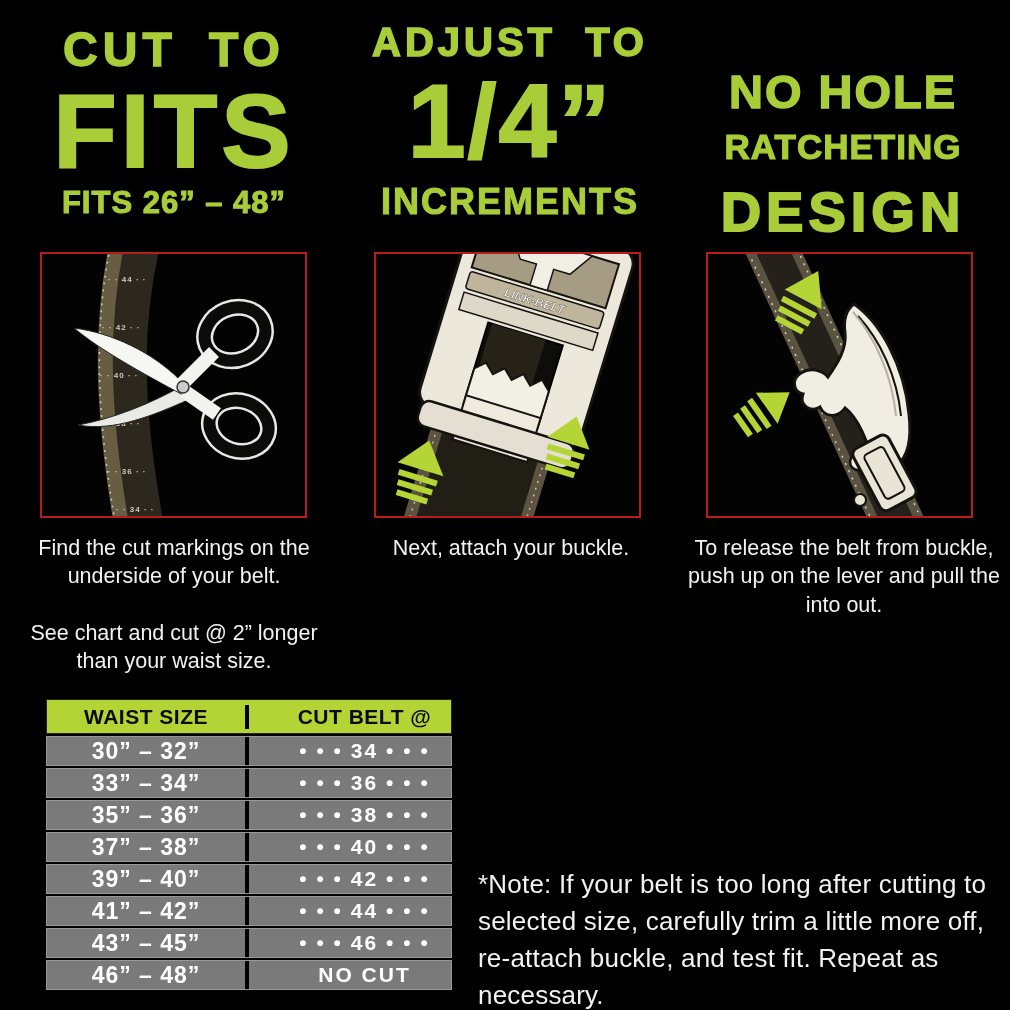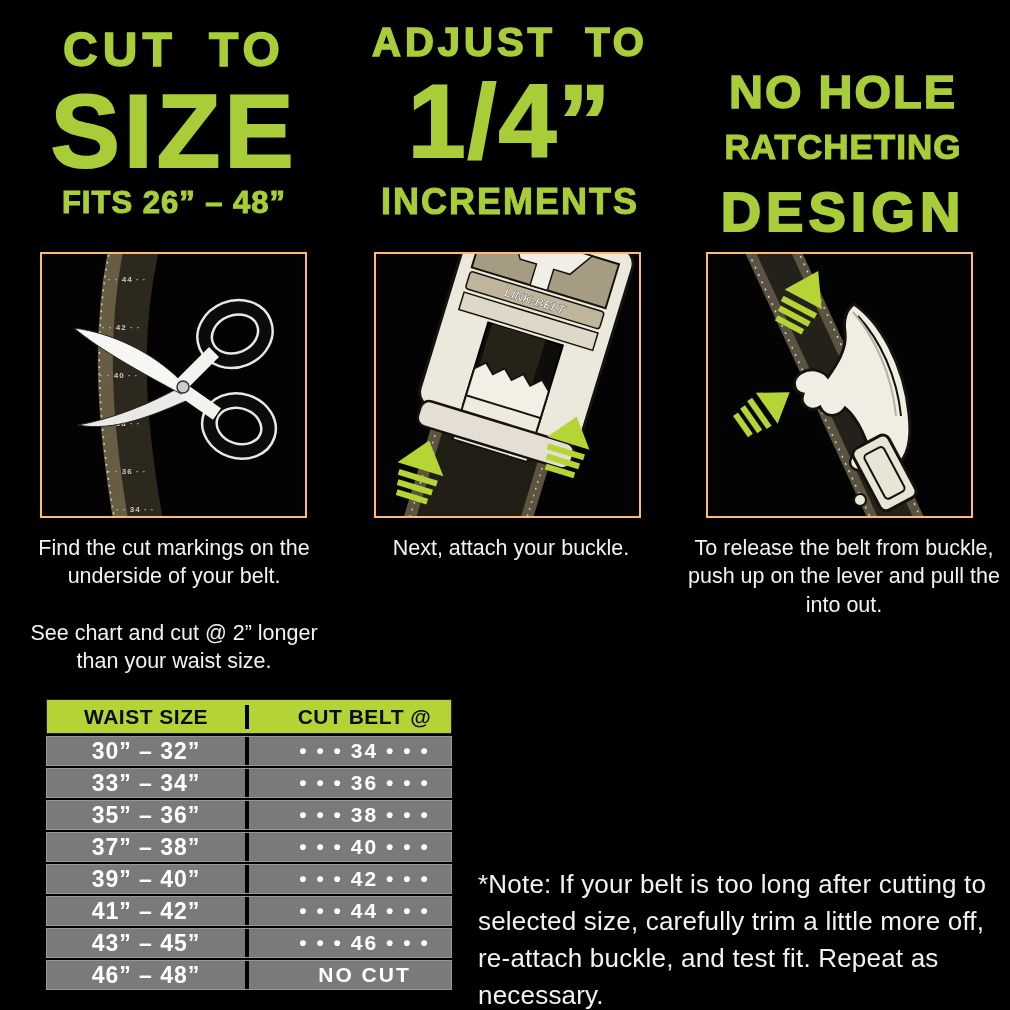--- a/index.html
+++ b/index.html
@@ -23,21 +23,21 @@
   .col2 .main{font-size:104px;letter-spacing:2px;margin-top:4px;}
   .col2 .sub{font-size:36px;margin-top:8px;letter-spacing:2px;}
 
   .col3{left:690px;width:306px;padding-top:64px;}
   .col3 .l1{font-size:47px;font-weight:bold;-webkit-text-stroke:1.5px #a9cd38;letter-spacing:2px;}
   .col3 .l2{font-size:35px;font-weight:bold;-webkit-text-stroke:1.2px #a9cd38;letter-spacing:1px;margin-top:8px;}
   .col3 .l3{font-size:56px;font-weight:bold;-webkit-text-stroke:2px #a9cd38;letter-spacing:5px;margin-top:12px;}
 
   
   .panel{position:absolute;top:252px;width:263px;height:262px;background:#030303;
-         border:2px solid #fdba74;box-sizing:content-box;}
+         border:2px solid #b91c1c;box-sizing:content-box;}
   .p1{left:40px;}
   .p2{left:374px;}
   .p3{left:706px;}
   .panel svg{display:block;}
 
   
   .caption{position:absolute;top:534px;color:#f2f2f2;text-align:center;
            font-size:21.5px;line-height:1.32;}
   .caption p{margin:0 0 28px 0;}
   .cap1{left:16px;width:316px;}
@@ -61,21 +61,21 @@
   .note{position:absolute;left:478px;top:866px;width:532px;color:#f2f2f2;
         font-size:26px;line-height:1.42;letter-spacing:0.2px;}
 </style>
 </head>
 <body>
 
 <div class="page">
 
   <div class="hcol col1">
     <div class="top">CUT TO</div>
-    <div class="main">SIZE</div>
+    <div class="main">FITS</div>
     <div class="sub">FITS 26” – 48”</div>
   </div>
 
   <div class="hcol col2">
     <div class="top">ADJUST TO</div>
     <div class="main">1/4”</div>
     <div class="sub">INCREMENTS</div>
   </div>
 
   <div class="hcol col3">

